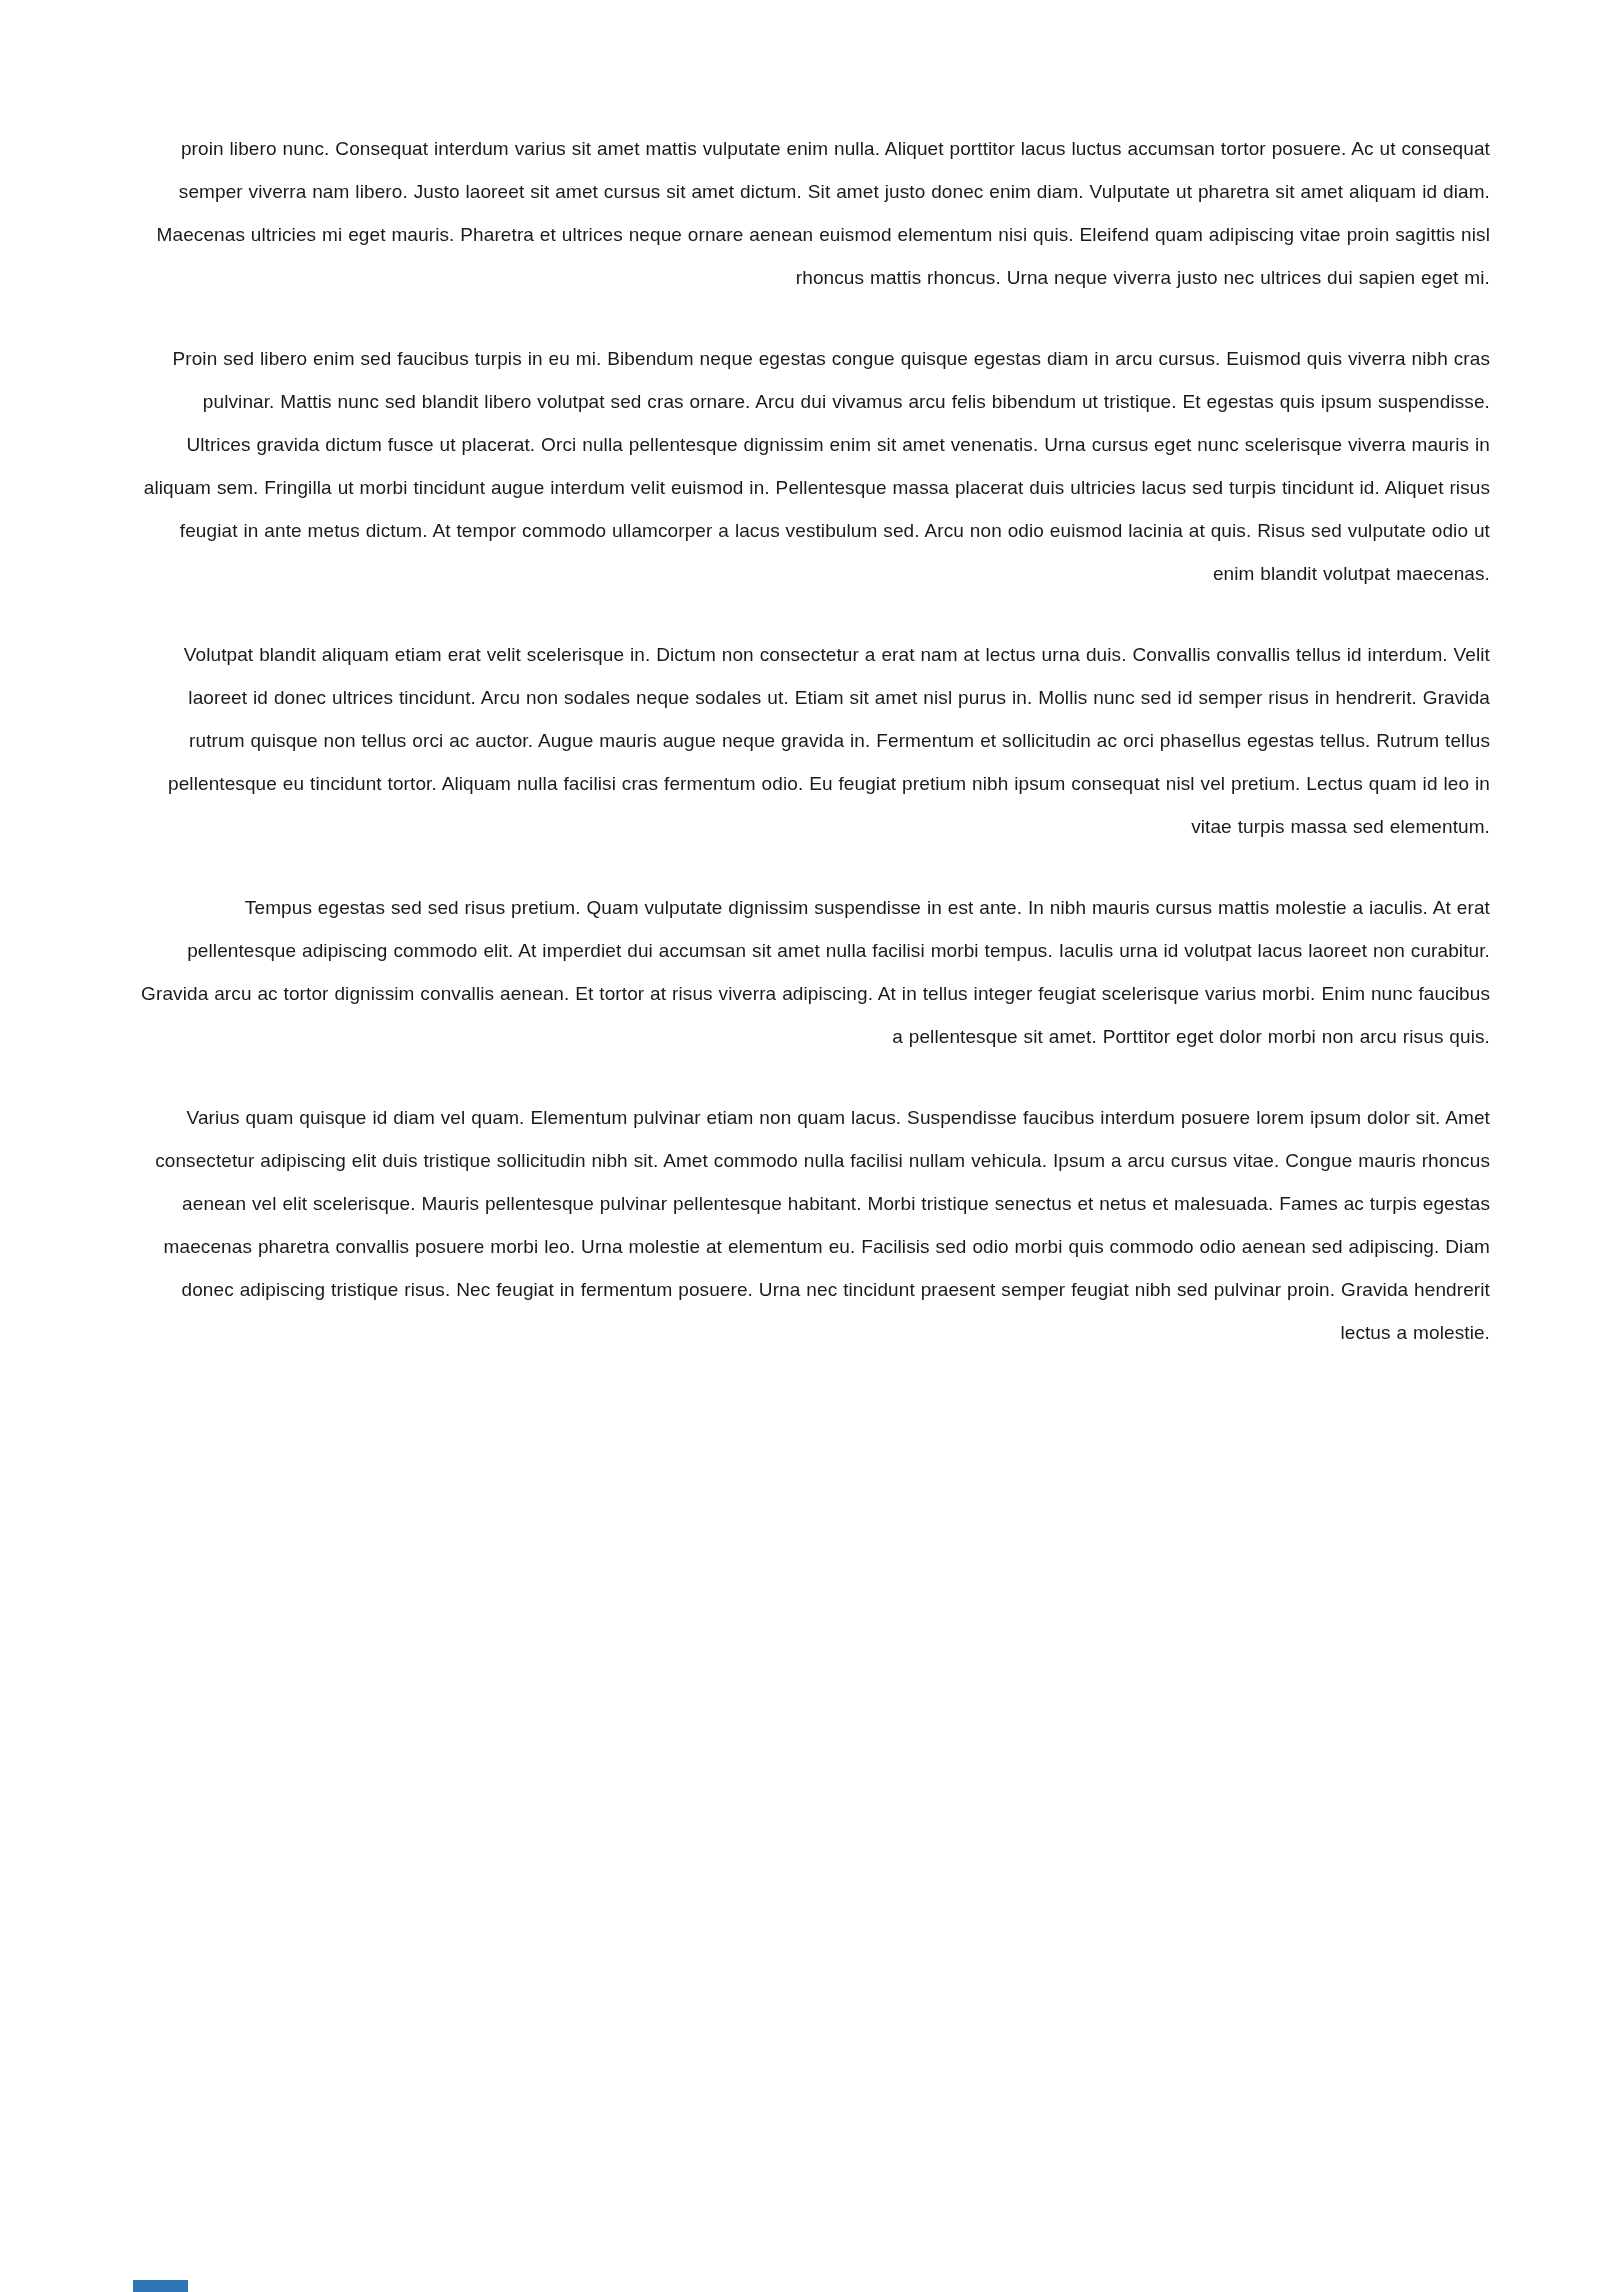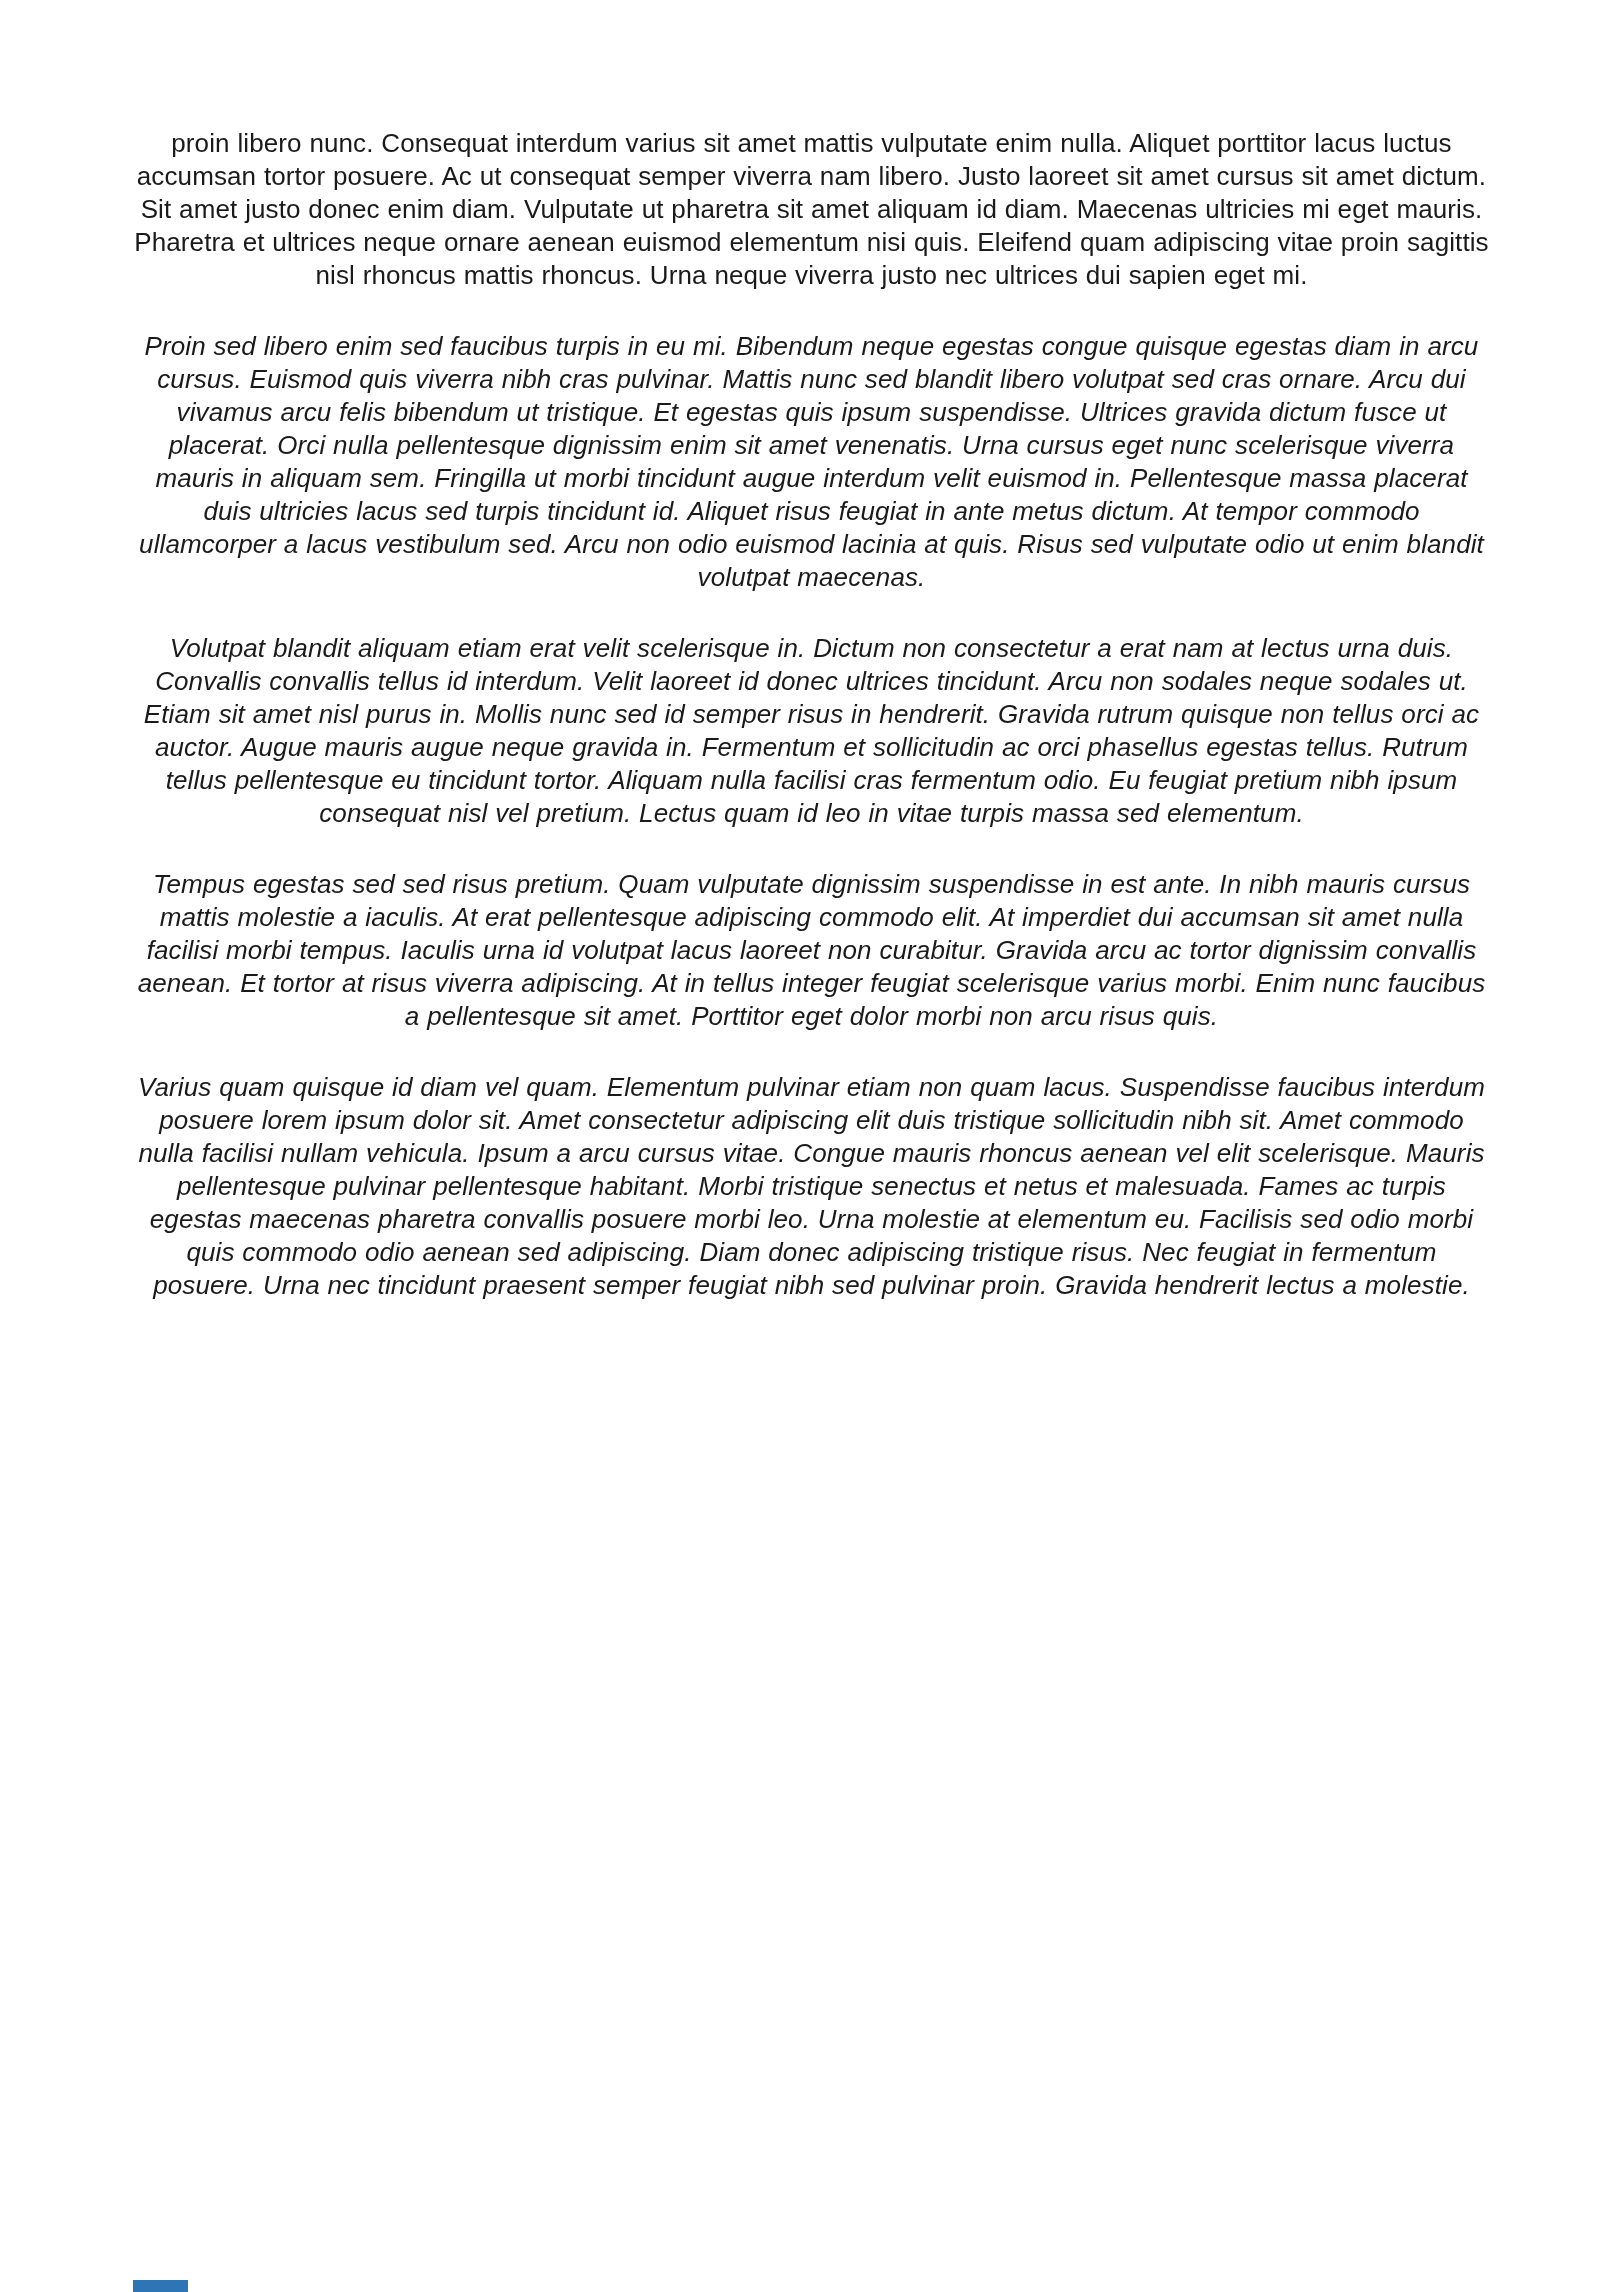--- a/index.html
+++ b/index.html
@@ -20,31 +20,30 @@
     inset: 0;
     background: #ffffff;
   }
   .text-column {
     position: absolute;
     left: 133px;
     top: 127px;
     width: 1357px;
   }
   .para {
-    font-size: 26px;
-    line-height: 33px;
+    font-size: 19px;
+    line-height: 43px;
     letter-spacing: 0.1px;
-    text-align: center;
+    text-align: right;
     margin: 0 0 38px 0;
     white-space: normal;
     word-spacing: 0.5px;
   }
   .para + .para {
     margin-top: 1px;
-    font-style: italic;
   }
   .next-page-fragment {
     position: absolute;
     left: 133px;
     bottom: 0;
     width: 55px;
     height: 12.7px;
     overflow: hidden;
   }
   .next-page-fragment .frag-bar {

